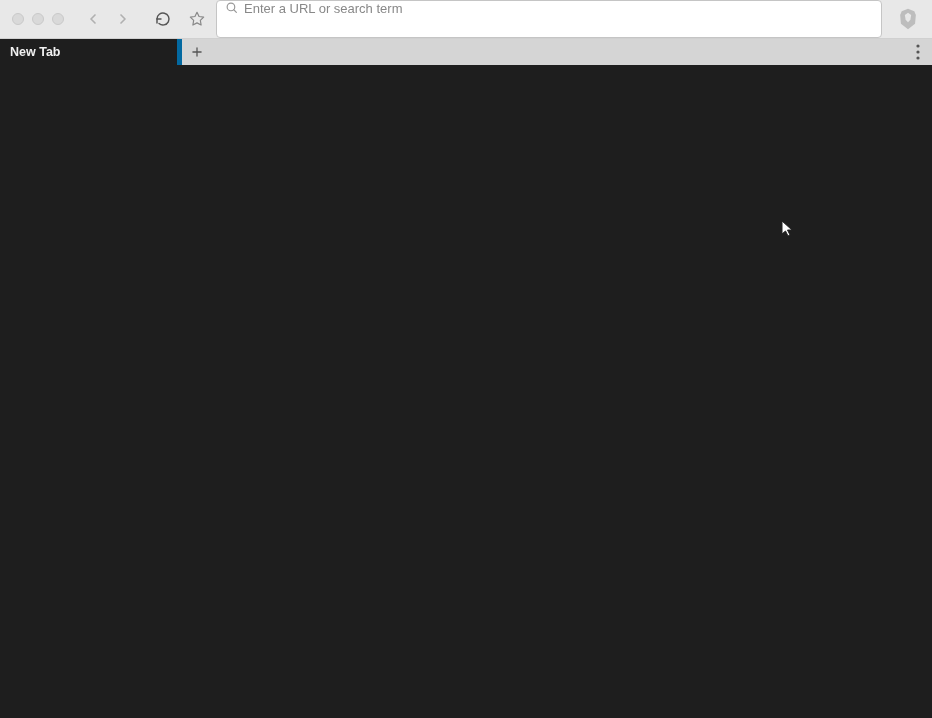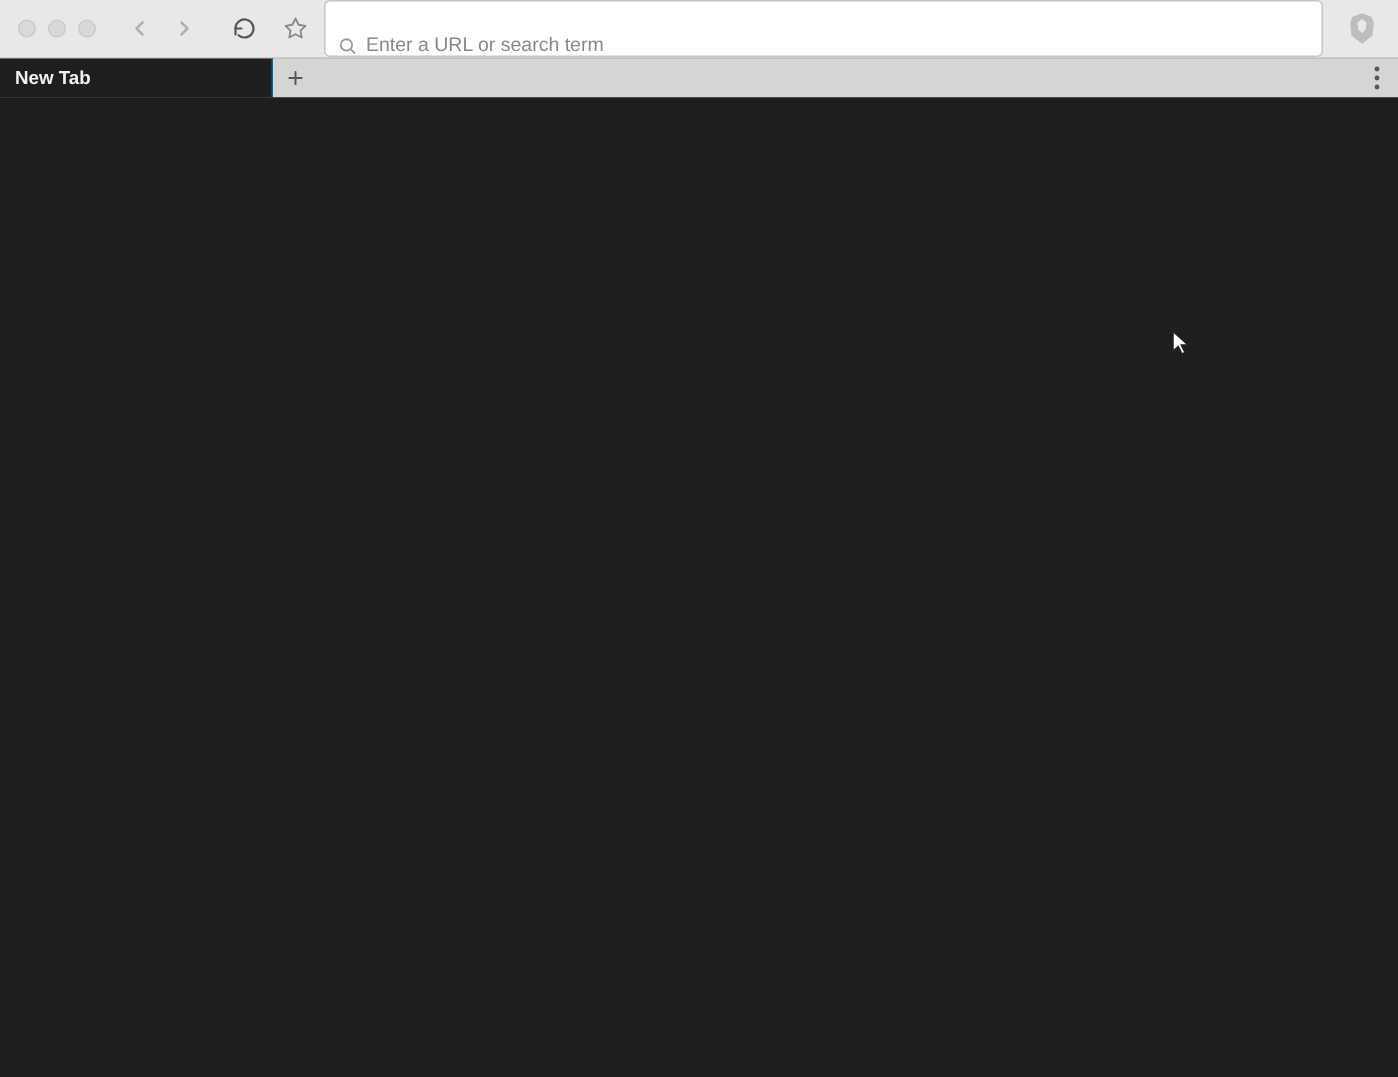--- a/index.html
+++ b/index.html
@@ -75,21 +75,21 @@
       margin-left: 2px;
     }
     .star-btn svg { width: 16px; height: 16px; }
     .address-bar {
       flex: 1;
       height: 38px;
       background: #fff;
       border: 1px solid #c5c5c5;
       border-radius: 4px;
       display: flex;
-      align-items: flex-end;
+      align-items: flex-start;
       padding: 0 8px;
       gap: 6px;
     }
     .address-bar svg {
       width: 13px;
       height: 13px;
       color: #999;
       flex-shrink: 0;
     }
     .address-input {
@@ -123,21 +123,21 @@
     }
     .tab {
       width: 182px;
       background: #1e1e1e;
       color: #f0f0f0;
       display: flex;
       align-items: center;
       padding: 0 10px;
       font-size: 12.5px;
       font-weight: 600;
-      border-right: 1px solid #0369a1;
+      border-right: 5px solid #0369a1;
     }
     .new-tab-btn {
       width: 30px;
       display: flex;
       align-items: center;
       justify-content: center;
       color: #555;
     }
     .new-tab-btn svg { width: 14px; height: 14px; }
     .tab-menu-btn {

